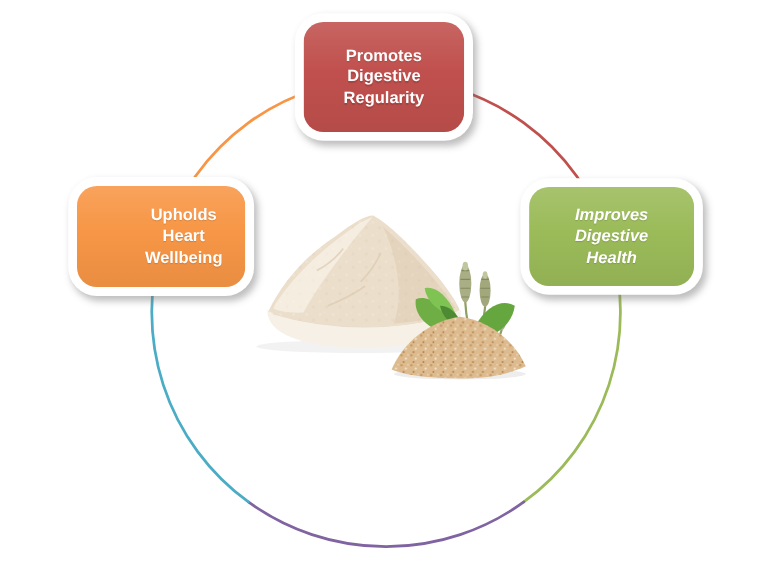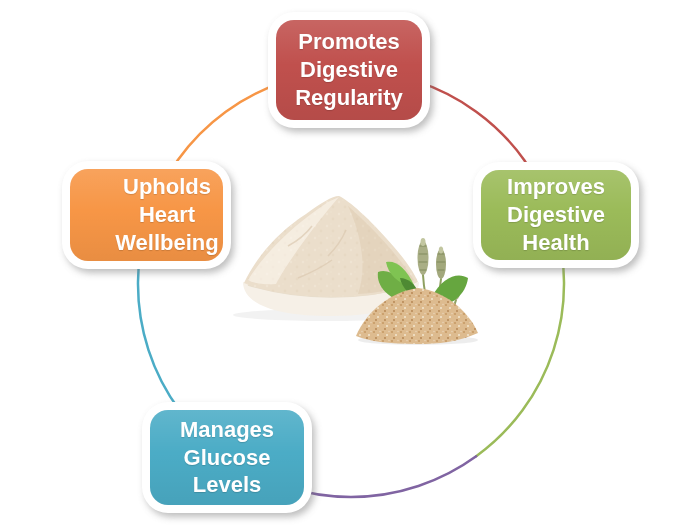--- a/index.html
+++ b/index.html
@@ -28,21 +28,21 @@
     flex: 1;
     border-radius: 18px;
     display: flex;
     align-items: center;
     justify-content: center;
     background-image: linear-gradient(to bottom, rgba(255,255,255,0.12), rgba(255,255,255,0) 45%, rgba(0,0,0,0.06));
   }
   .benefit-label {
     color: #ffffff;
     font-weight: bold;
-    font-size: 22px;
+    font-size: 15px;
     line-height: 1.27;
     text-align: center;
     white-space: pre-line;
     text-shadow: 0 1px 1px rgba(0,0,0,0.15);
   }
   .pos-top          { left: 268px; top: 12px;  width: 162px; height: 116px; }
   .pos-upper-right  { left: 473px; top: 162px; width: 166px; height: 106px; }
   .pos-lower-right  { left: 393px; top: 402px; width: 170px; height: 111px; }
   .pos-lower-left   { left: 142px; top: 402px; width: 170px; height: 111px; }
   .pos-upper-left   { left: 62px;  top: 161px; width: 169px; height: 108px; }
@@ -122,35 +122,28 @@
 
   <div class="benefit-box pos-top">
     <div class="benefit-fill" style="background-color: rgb(192, 80, 77);">
       <span class="benefit-label">Promotes
 Digestive
 Regularity</span>
     </div>
   </div>
 
   <div class="benefit-box pos-upper-right">
-    <div class="benefit-fill" style="background-color: rgb(155, 187, 89);">
+    <div class="benefit-fill" style="background-color: rgb(155, 187, 89); font-style: italic;">
       <span class="benefit-label">Improves
 Digestive
 Health</span>
     </div>
   </div>
 
 
-  <div class="benefit-box pos-lower-left">
-    <div class="benefit-fill" style="background-color: rgb(75, 172, 198);">
-      <span class="benefit-label">Manages
-Glucose
-Levels</span>
-    </div>
-  </div>
 
   <div class="benefit-box pos-upper-left">
     <div class="benefit-fill" style="background-color: rgb(247, 150, 70); padding-left: 41px;">
       <span class="benefit-label">Upholds
 Heart
 Wellbeing</span>
     </div>
   </div>
 
 </div>

